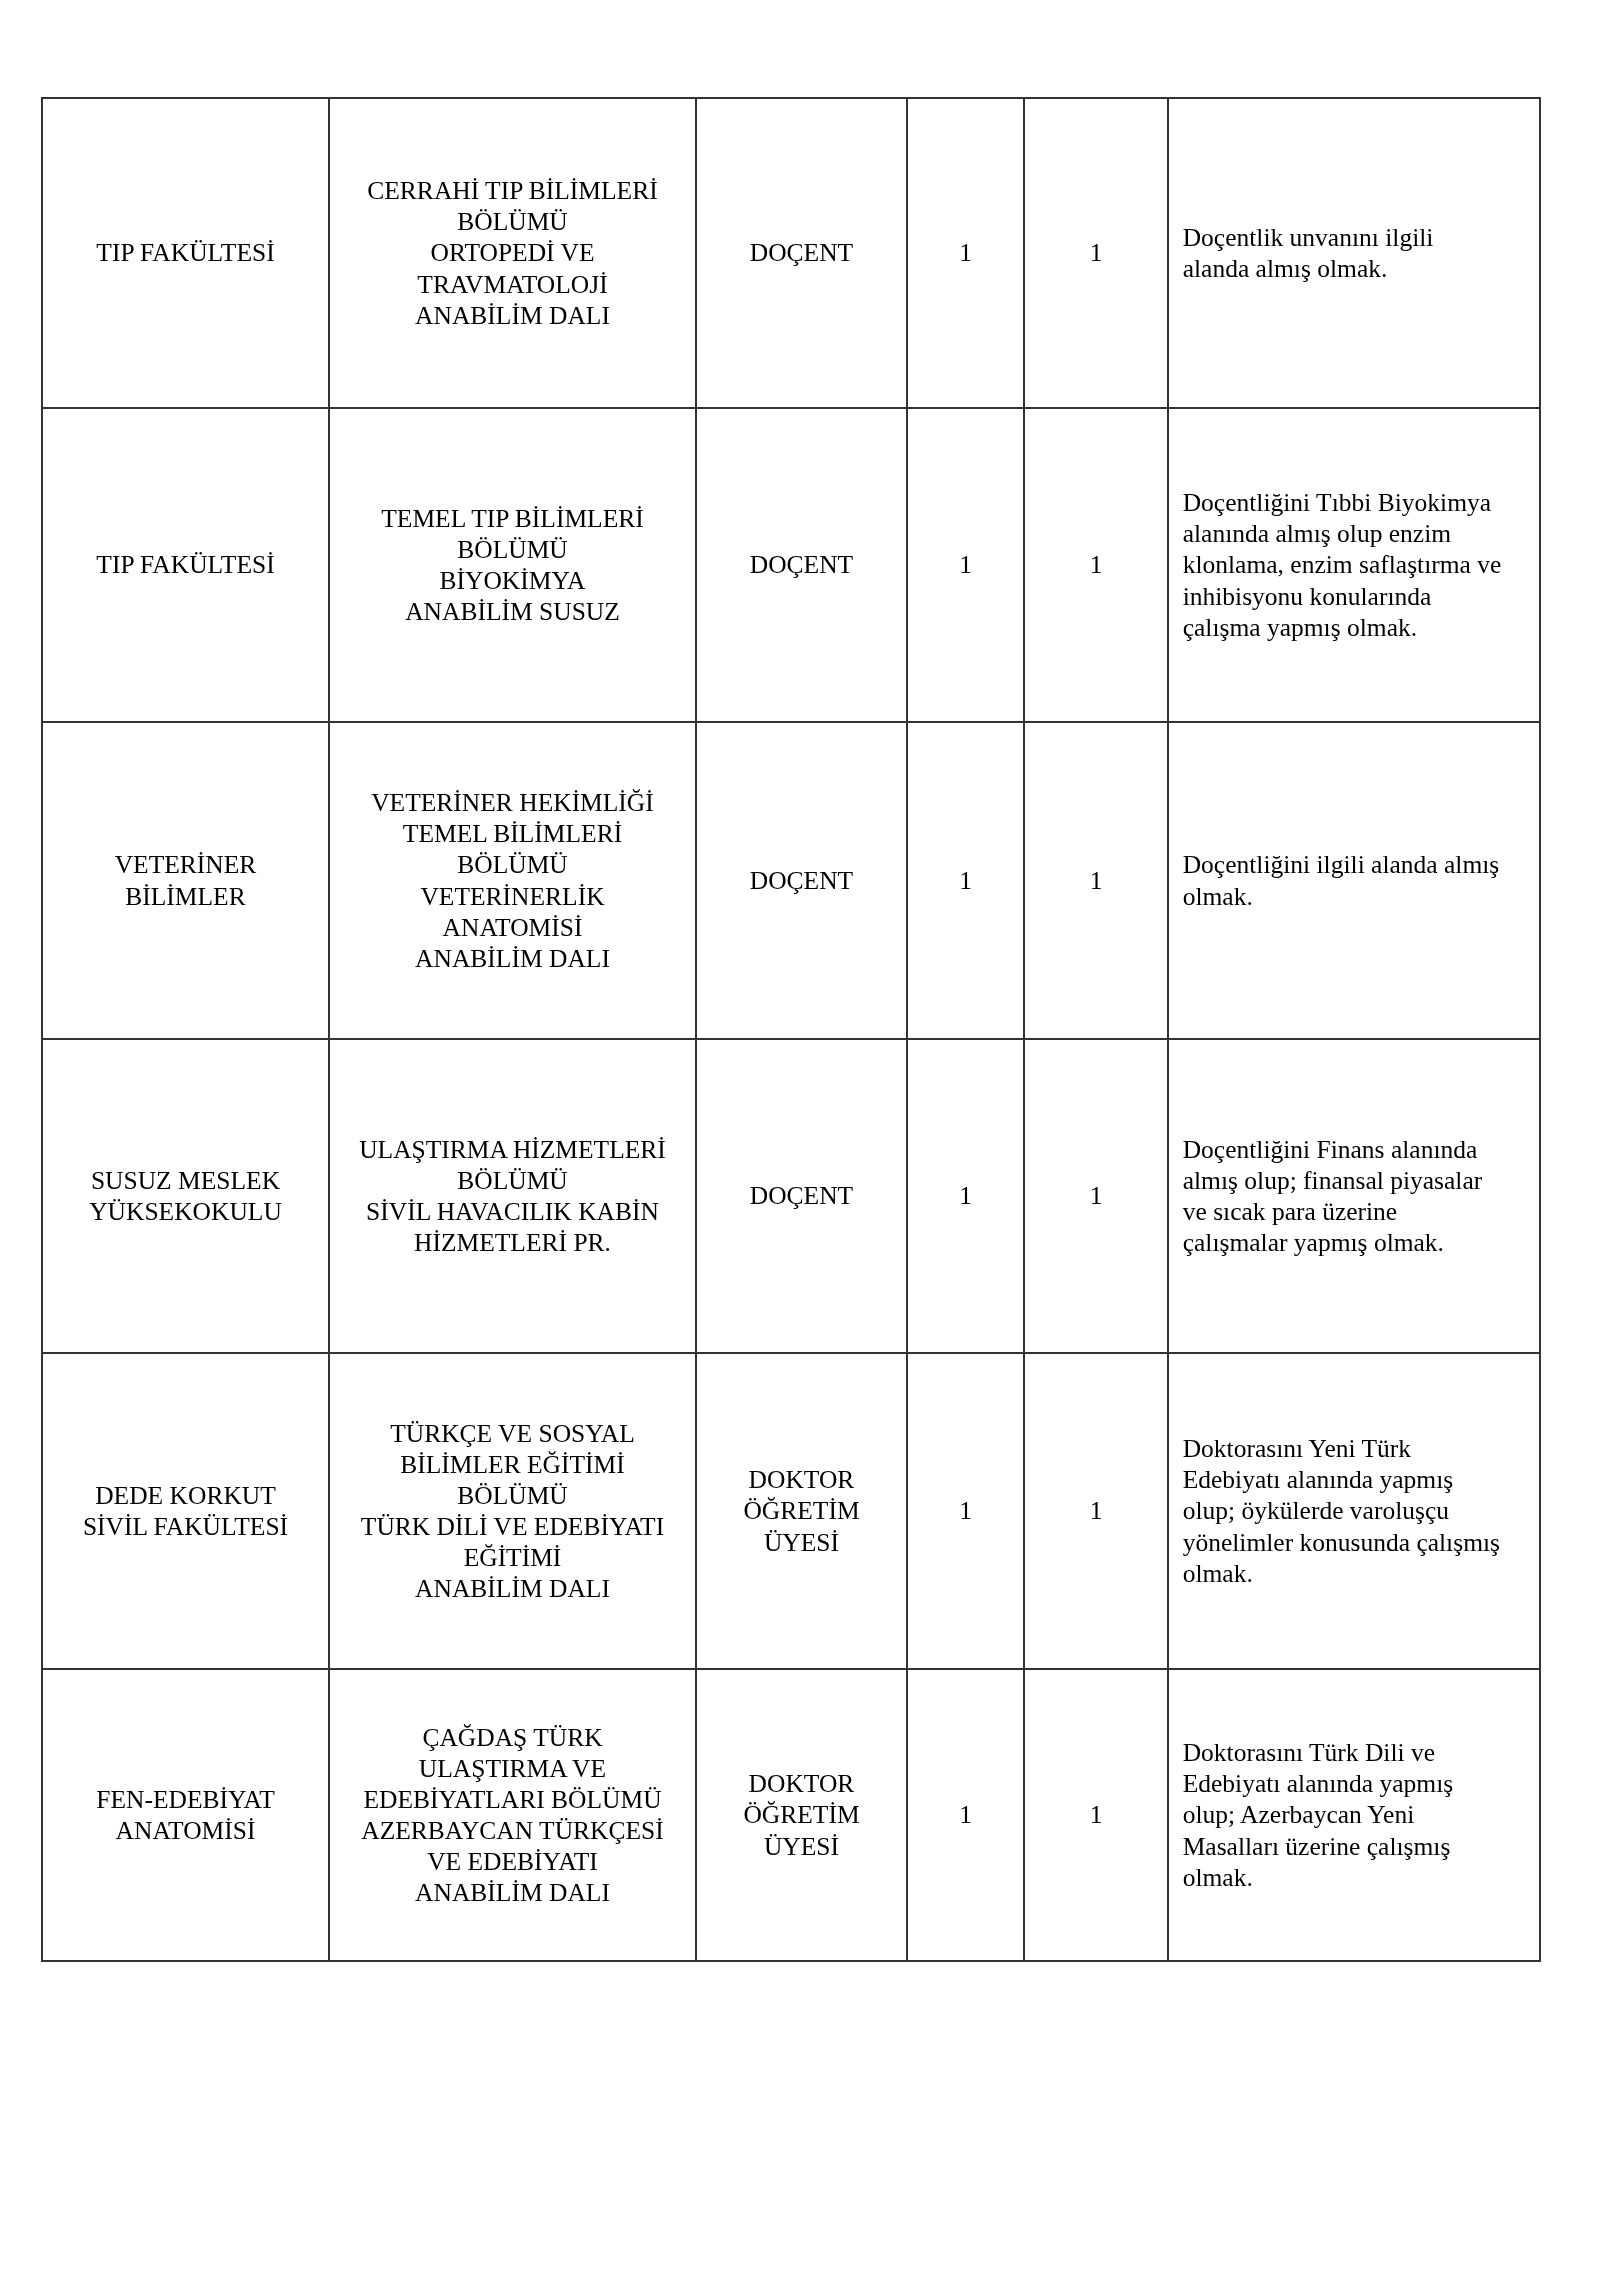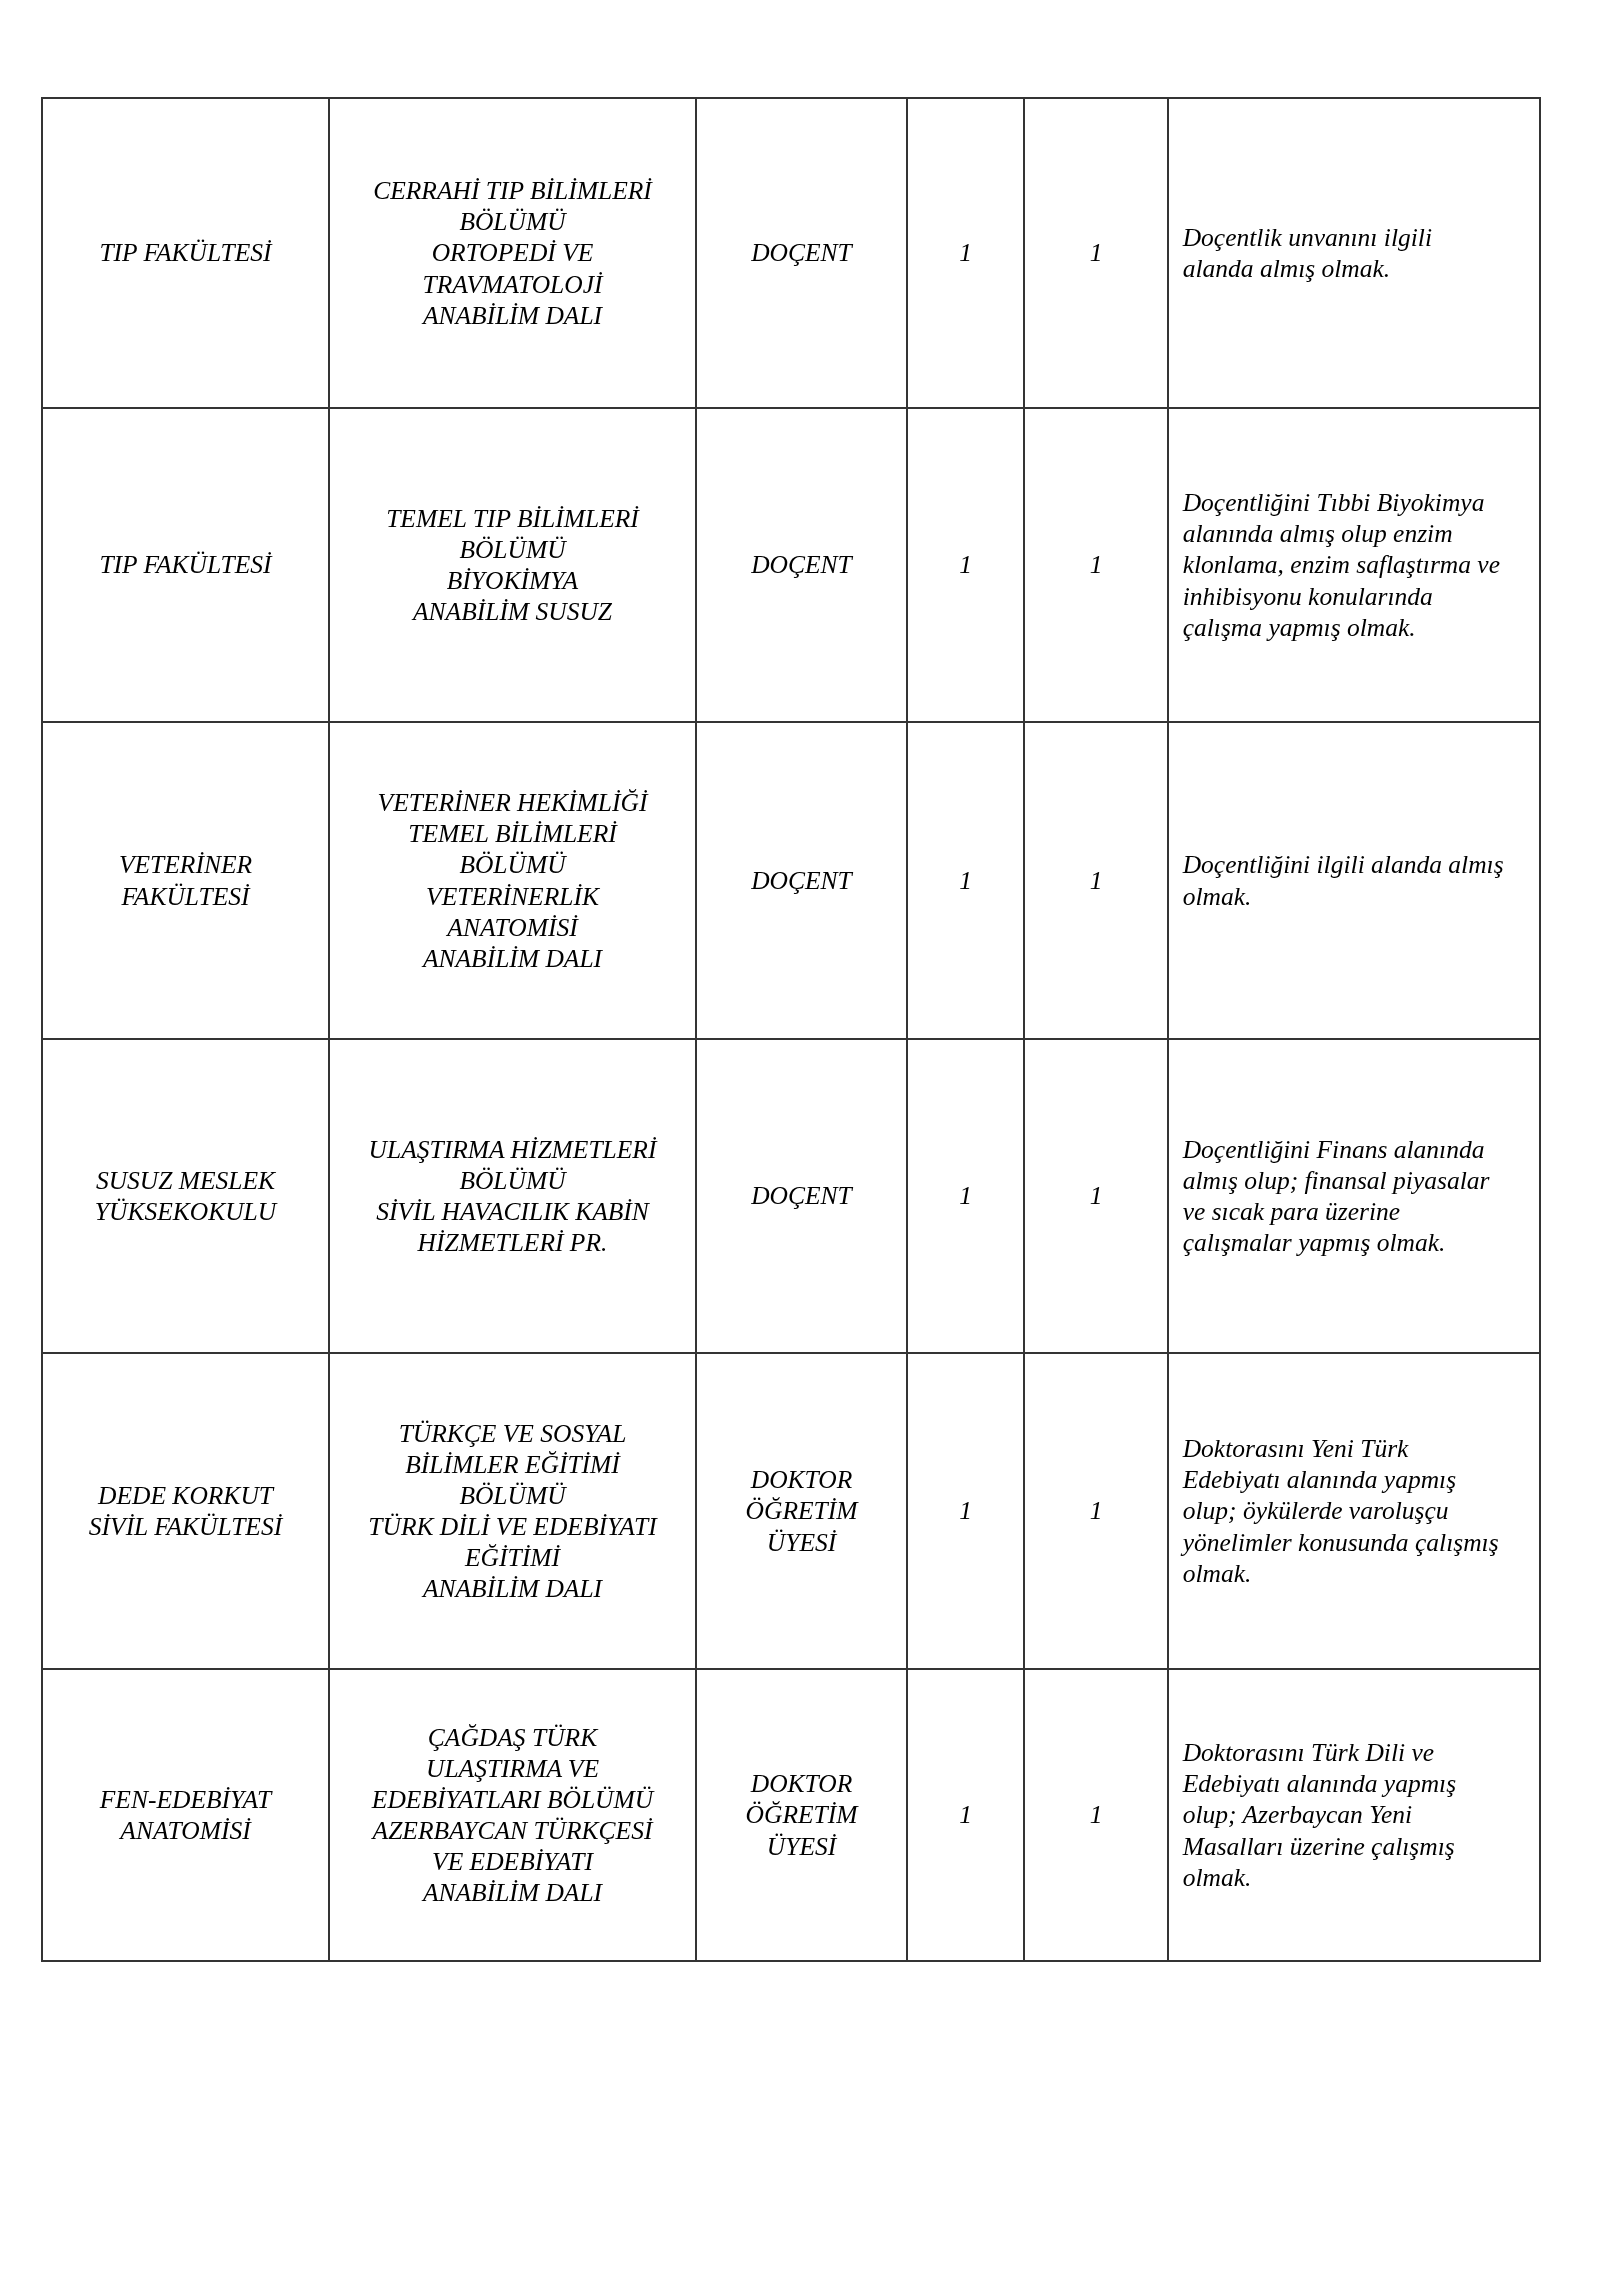--- a/index.html
+++ b/index.html
@@ -27,21 +27,20 @@
     border: 2px solid #343434;
     border-top-width: 2.9px;
     border-bottom-width: 2.9px;
     vertical-align: middle;
     text-align: center;
     font-size: 25.5px;
     line-height: 1.22;
     padding: 5.9px 7.8px;
     white-space: pre-line;
     overflow: hidden;
-    font-style: italic;
   }
   table.appointments td.desc {
     text-align: left;
     padding: 5.9px 15.7px 5.9px 13.7px;
     border-radius: 22px;
   }
   col.c-faculty    { width: 287px; }
   col.c-department { width: 367px; }
   col.c-title      { width: 211px; }
   col.c-count1     { width: 117px; }
@@ -91,21 +90,21 @@
         <td>1</td>
         <td>1</td>
         <td class="desc">Doçentliğini Tıbbi Biyokimya
 alanında almış olup enzim
 klonlama, enzim saflaştırma ve
 inhibisyonu konularında
 çalışma yapmış olmak.</td>
       </tr>
       <tr class="r3">
         <td>VETERİNER
-FAKÜLTESİ</td>
+BİLİMLER</td>
         <td>VETERİNER HEKİMLİĞİ
 TEMEL BİLİMLERİ
 BÖLÜMÜ
 VETERİNERLİK
 ANATOMİSİ
 ANABİLİM DALI</td>
         <td>DOÇENT</td>
         <td>1</td>
         <td>1</td>
         <td class="desc">Doçentliğini ilgili alanda almış

